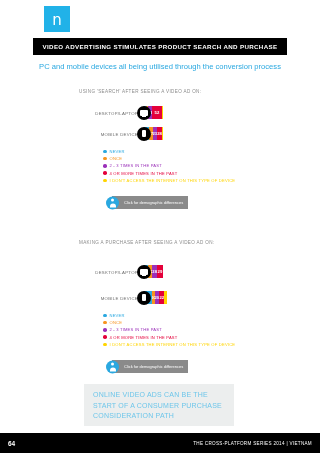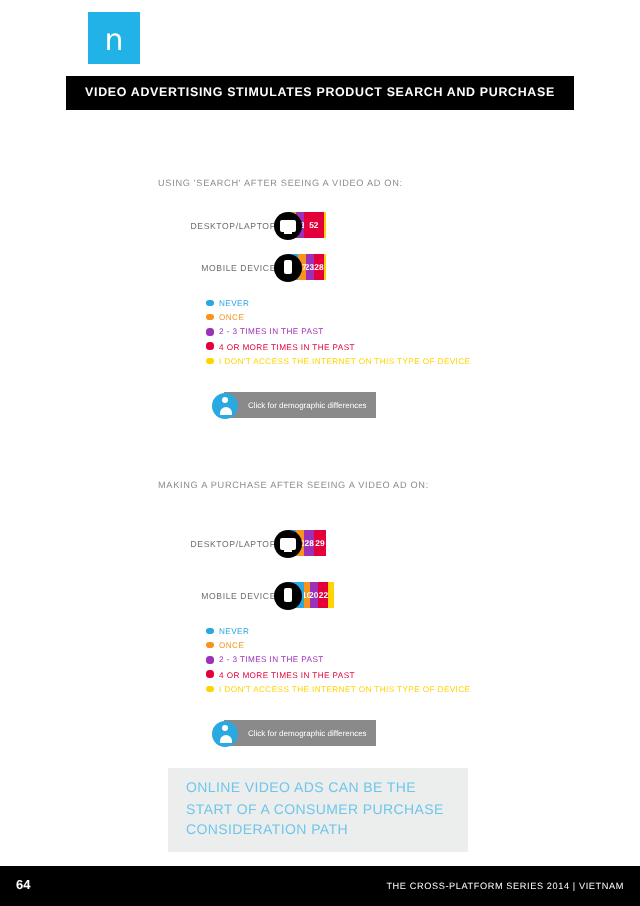--- a/index.html
+++ b/index.html
@@ -135,20 +135,21 @@
   <div class="logo-wrap">
     <div class="logo-box">
       <span class="logo-n">n</span>
     </div>
   </div>
 
   <div class="titlebar">
     <span class="titlebar-text">VIDEO ADVERTISING STIMULATES PRODUCT SEARCH AND PURCHASE</span>
   </div>
 
+  <div class="subtitle">PC and mobile devices all being utilised through the conversion process</div>
 
   <div class="section-label" id="sec1-label">USING 'SEARCH' AFTER SEEING A VIDEO AD ON:</div>
 
   <div class="bar-row" id="c1r0" style="left:144px; top:106px; width:152px;">
     <span class="row-label">DESKTOP/LAPTOP</span>
     <span class="device-badge">
         <span class="icon-monitor"></span>
       </span>
     <div class="bar">
         <div class="seg" style="width: 11%; background: rgb(42, 168, 224);">11</div>

